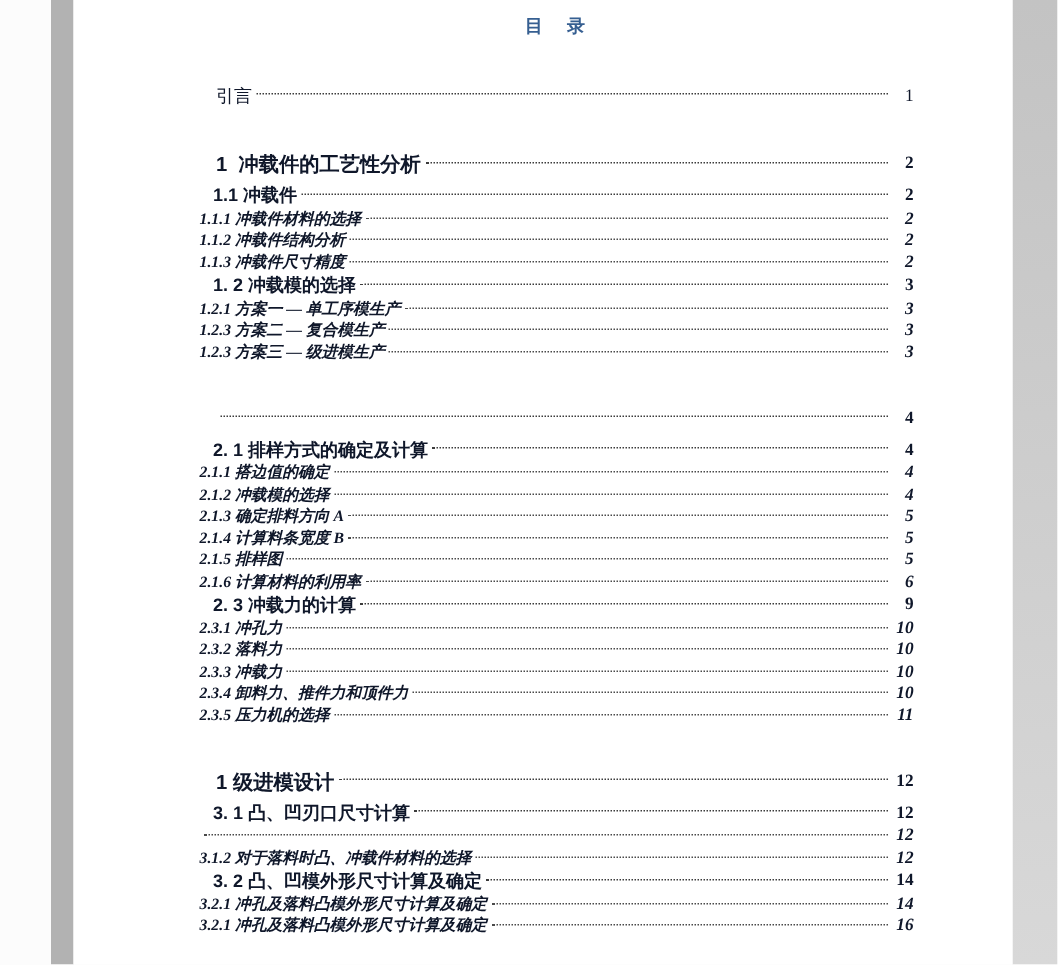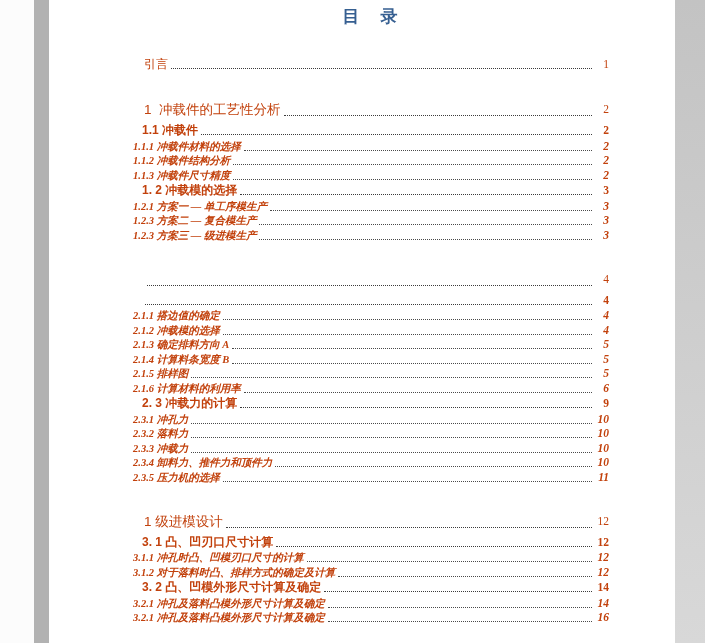--- a/index.html
+++ b/index.html
@@ -18,53 +18,53 @@
 
   .page {
     position: absolute; left: 49px; top: 0;
     width: 626px; height: 643px;
     background: #ffffff;
     padding: 6px 66px 0 84px;
   }
 
   .doc-title {
     text-align: center;
-    font-size: 17px;
+    font-size: 12px;
     font-weight: bold;
     line-height: 22px;
     letter-spacing: 2px;
     color: #365f91;
     margin-bottom: 28px;
     white-space: pre;
   }
 
   .toc { width: 100%; }
 
   .row {
     display: flex;
-    align-items: flex-end;
-    color: #c2410c;
+    align-items: center;
+    color: #0f172a;
   }
   .row .lbl { white-space: pre; }
   .row .leader {
     flex: 1 1 auto;
     border-bottom: 1.5px dotted #3c3c3c;
     margin: 0 2px 3px 3px;
     min-width: 10px;
   }
   .row .pg {
     font-family: "Liberation Serif", serif;
     font-size: 11.5px;
     min-width: 15px;
     text-align: right;
     flex: 0 0 auto;
   }
 
   .row.intro { font-size: 12px; line-height: 16px; margin-bottom: 6px; padding-left: 11px; }
-  .row.l1 { font-size: 13.5px; font-weight: normal; line-height: 19px; margin-top: 28px; margin-bottom: 4px; padding-left: 11px; }
+  .row.l1 { font-size: 13.5px; font-weight: bold; line-height: 19px; margin-top: 28px; margin-bottom: 4px; padding-left: 11px; }
   .row.l2 { font-size: 12px;  font-weight: bold; line-height: 15px; margin: 1.5px 0; padding-left: 9px; }
   .row.l3 { font-family: "Liberation Serif", serif; font-style: italic; font-size: 10.5px; line-height: 13px; margin: 1.5px 0; padding-left: 0; font-weight: bold; }
   .row.l3 .leader { border-bottom-color: #4a4a4a; margin-bottom: 2px; }
 </style>
 </head>
 <body>
 
 <div class="stage">
   <div class="left-white"></div>
   <div class="left-strip"></div>
@@ -133,20 +133,21 @@
     <span class="leader"></span>
     <span class="pg">3</span>
   </div>
 
   <div class="row l1">
     <span class="leader"></span>
     <span class="pg">4</span>
   </div>
 
   <div class="row l2">
+    <span class="lbl">2. 1 排样方式的确定及计算</span>
     <span class="leader"></span>
     <span class="pg">4</span>
   </div>
 
   <div class="row l3">
     <span class="lbl">2.1.1 搭边值的确定</span>
     <span class="leader"></span>
     <span class="pg">4</span>
   </div>
 
@@ -223,27 +224,26 @@
     <span class="pg">12</span>
   </div>
 
   <div class="row l2">
     <span class="lbl">3. 1 凸、凹刃口尺寸计算</span>
     <span class="leader"></span>
     <span class="pg">12</span>
   </div>
 
   <div class="row l3">
-    <span class="lbl">3.1.1 冲孔时凸、凹模刃口尺寸的计算</span>
-    <span class="leader"></span>
-    <span class="pg">12</span>
-  </div>
-
-  <div class="row l3">
-    <span class="lbl">3.1.2 对于落料时凸、排样方式的确定及计算</span>
+    <span class="leader"></span>
+    <span class="pg">12</span>
+  </div>
+
+  <div class="row l3">
+    <span class="lbl">3.1.2 对于落料时凸、冲载件材料的选择</span>
     <span class="leader"></span>
     <span class="pg">12</span>
   </div>
 
   <div class="row l2">
     <span class="lbl">3. 2 凸、凹模外形尺寸计算及确定</span>
     <span class="leader"></span>
     <span class="pg">14</span>
   </div>
 

